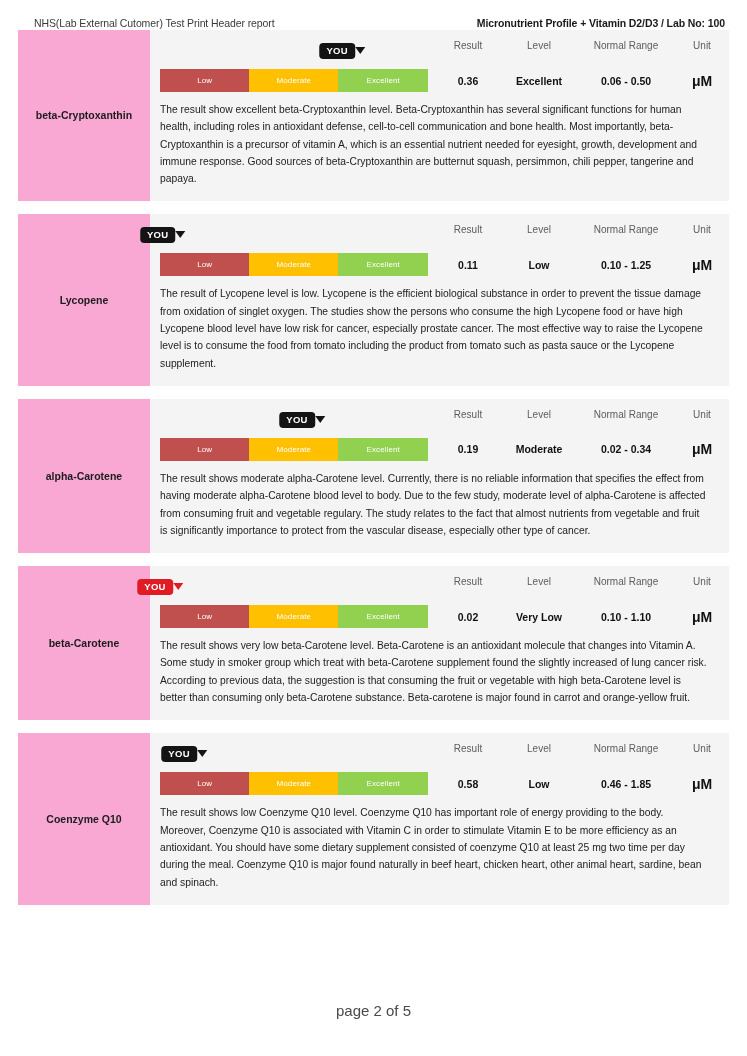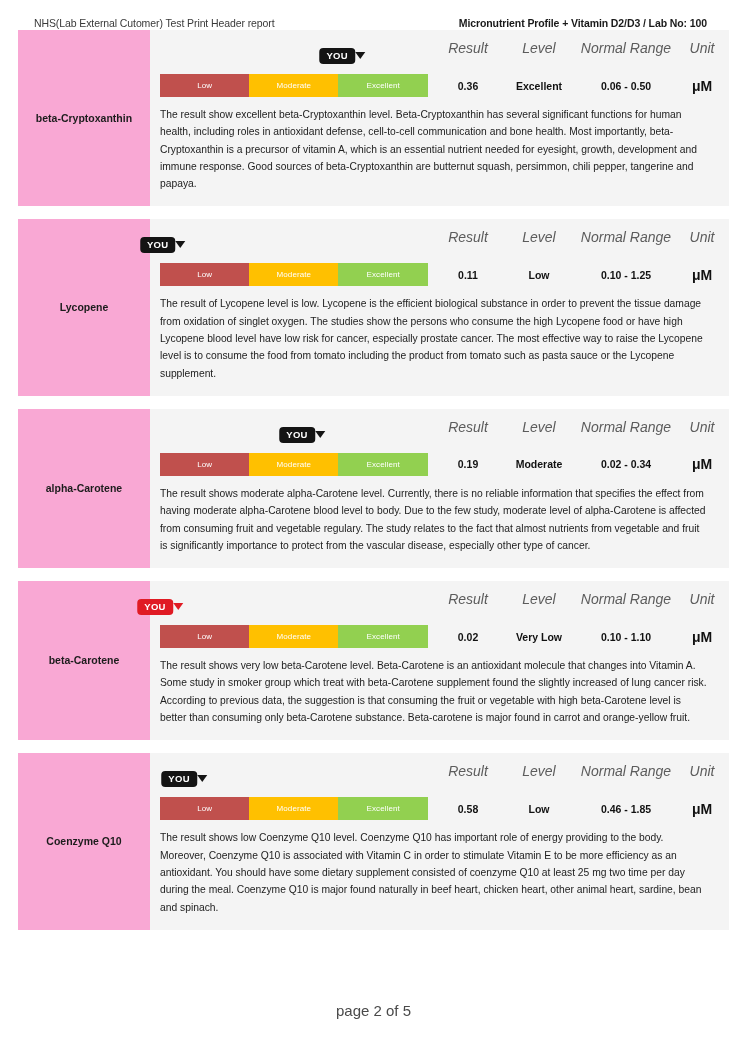--- a/index.html
+++ b/index.html
@@ -15,21 +15,21 @@
     color: #231f20;
     position: relative;
     overflow: hidden;
   }
 
   
   .page-header {
     display: flex;
     justify-content: space-between;
     align-items: baseline;
-    padding: 17px 40px 0 34px;
+    padding: 17px 22px 0 34px;
     height: 30px;
     box-sizing: border-box;
   }
   .hdr-left {
     font-size: 10.5px;
     color: #3a3a3a;
     letter-spacing: -0.1px;
   }
   .hdr-right {
     font-size: 10.5px;
@@ -147,25 +147,24 @@
     display: flex;
     flex-direction: column;
     justify-content: flex-end;
   }
   .metric.m-result { flex: 0 0 68px; }
   .metric.m-level  { flex: 0 0 74px; }
   .metric.m-range  { flex: 0 0 100px; }
   .metric.m-unit   { flex: 0 0 52px; }
 
   .metric-head {
-    font-size: 14px;
+    font-size: 10px;
     color: #5c5c5c;
     margin-bottom: 18px;
     white-space: nowrap;
-    font-style: italic;
   }
   .metric-val {
     font-size: 10.5px;
     font-weight: bold;
     color: #111111;
     white-space: nowrap;
     height: 23px;
     display: flex;
     align-items: center;
     justify-content: center;

